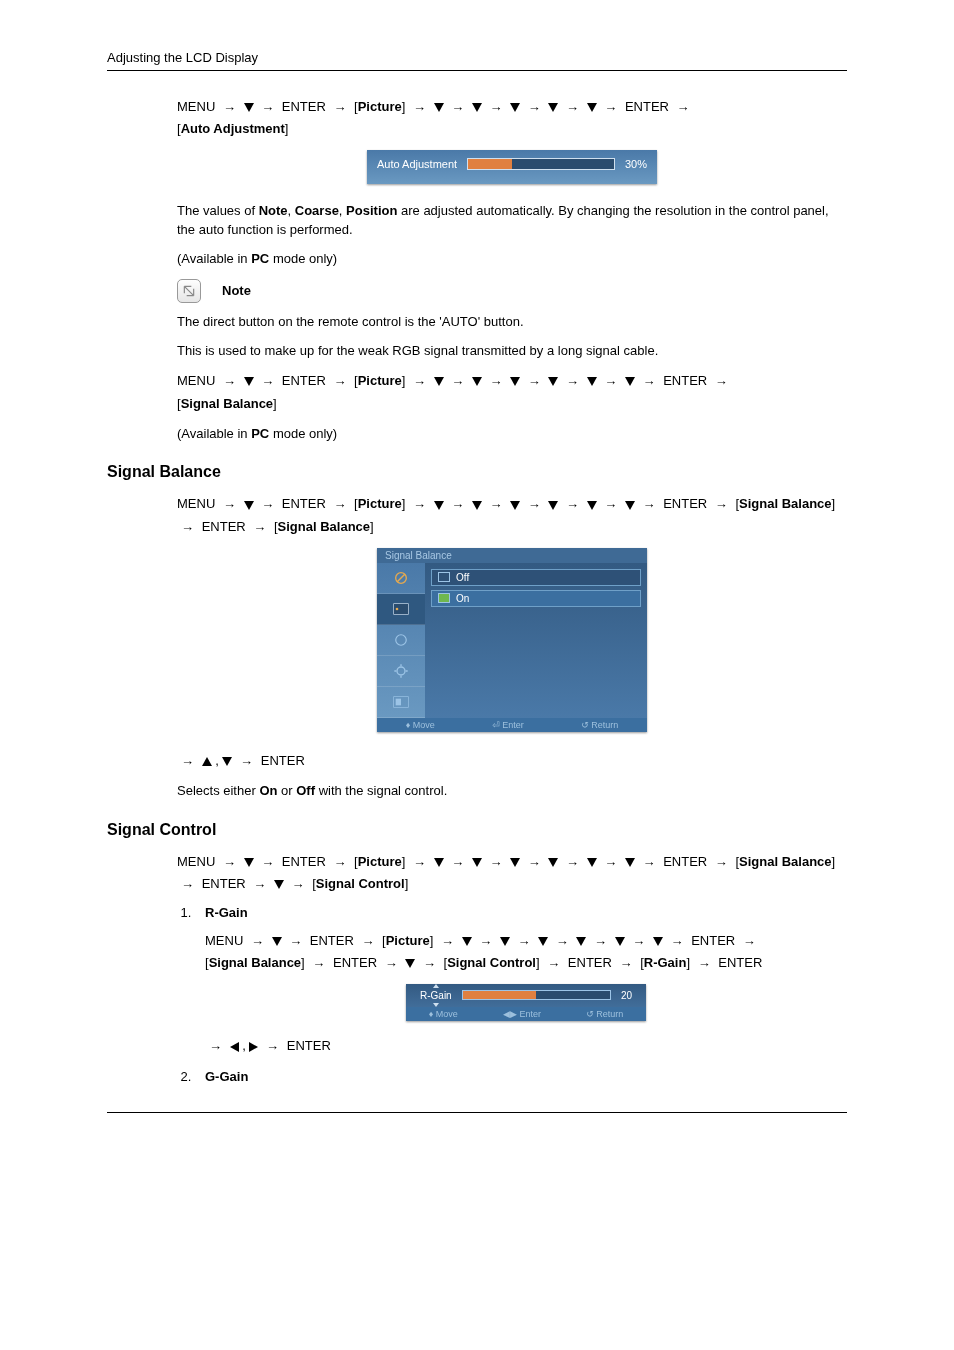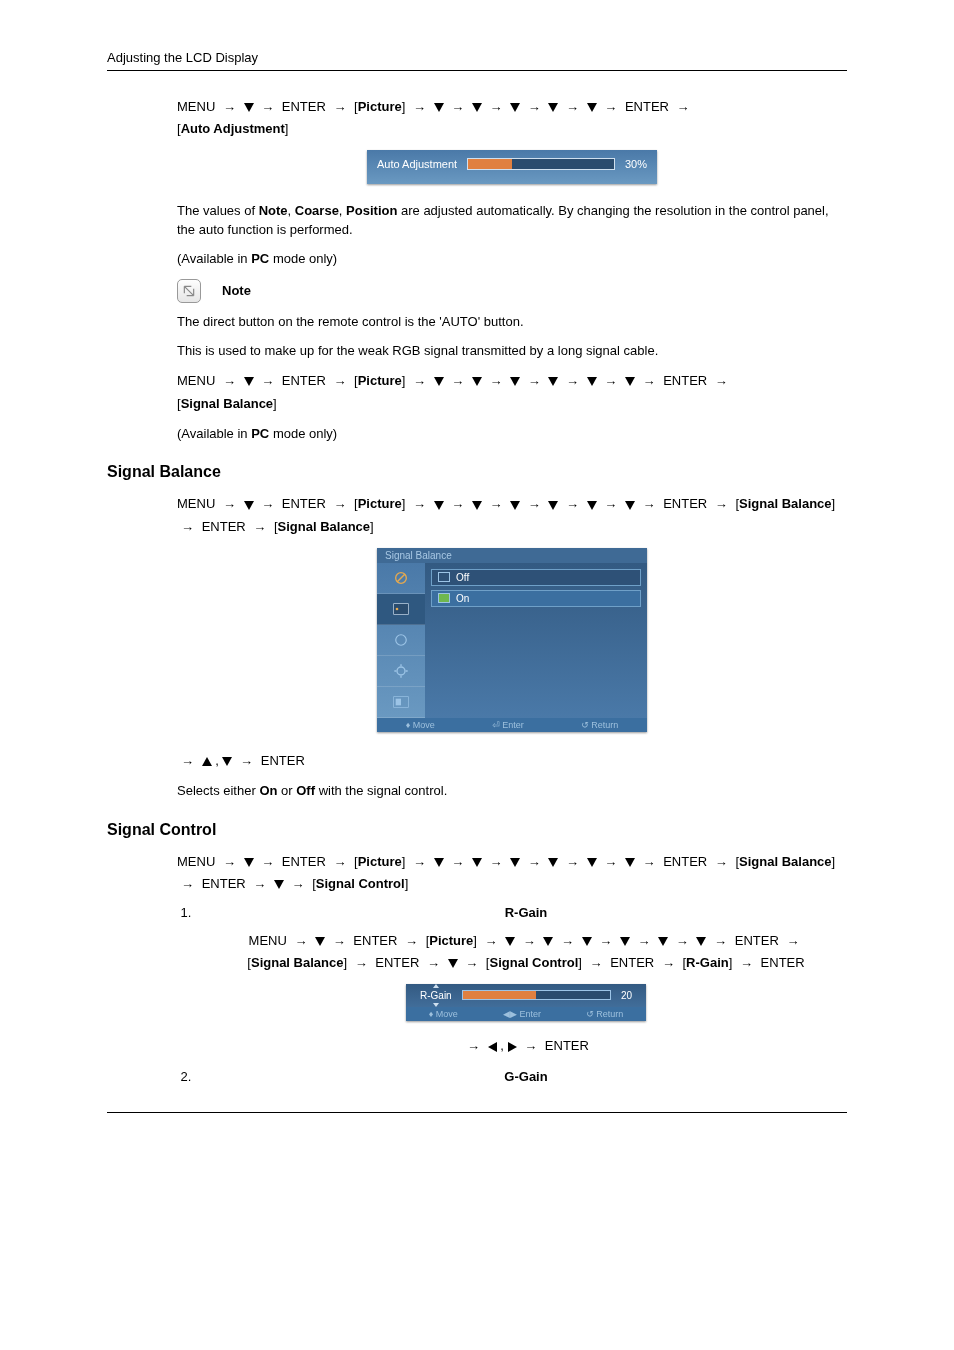--- a/index.html
+++ b/index.html
@@ -120,21 +120,21 @@
     box-shadow: 0 1px 2px rgba(0,0,0,0.4);
   }
   .osd-gain .grow { display:flex; align-items:center; gap:10px; padding:0 14px 6px 14px; color:#fff;}
   .osd-gain .gbar { flex:1; height:8px; border:1px solid #9cc4e6; background:#2a4c6e; position:relative; }
   .osd-gain .gbar .gfill { position:absolute; left:0; top:0; bottom:0; width:50%; background:#e08040;}
   .osd-gain .ghints { display:flex; justify-content:space-around; background:#3b6fa0; color:#9dc0dd; font-size:9px; padding:2px 0;}
   .glabel { position:relative; }
   .glabel .tiny-up { position:absolute; left:50%; top:-6px; transform:translateX(-50%); border-left:3px solid transparent; border-right:3px solid transparent; border-bottom:4px solid #cfe0ef;}
   .glabel .tiny-dn { position:absolute; left:50%; bottom:-6px; transform:translateX(-50%); border-left:3px solid transparent; border-right:3px solid transparent; border-top:4px solid #cfe0ef;}
 
-  ol.gain-list { margin:8px 0 0 0; padding-left: 18px; text-align: center; }
+  ol.gain-list { margin:8px 0 0 0; padding-left: 18px; }
   ol.gain-list > li { margin-bottom: 12px; padding-left: 10px;}
   ol.gain-list > li::marker { font-weight:normal; }
   ol.gain-list .item-title { font-weight:bold; margin-bottom:6px; display:block;}
 
   .footer-rule { border-top:1.5px solid #000; margin-top:28px; }
 </style>
 </head>
 <body>
 
 <div class="page">

